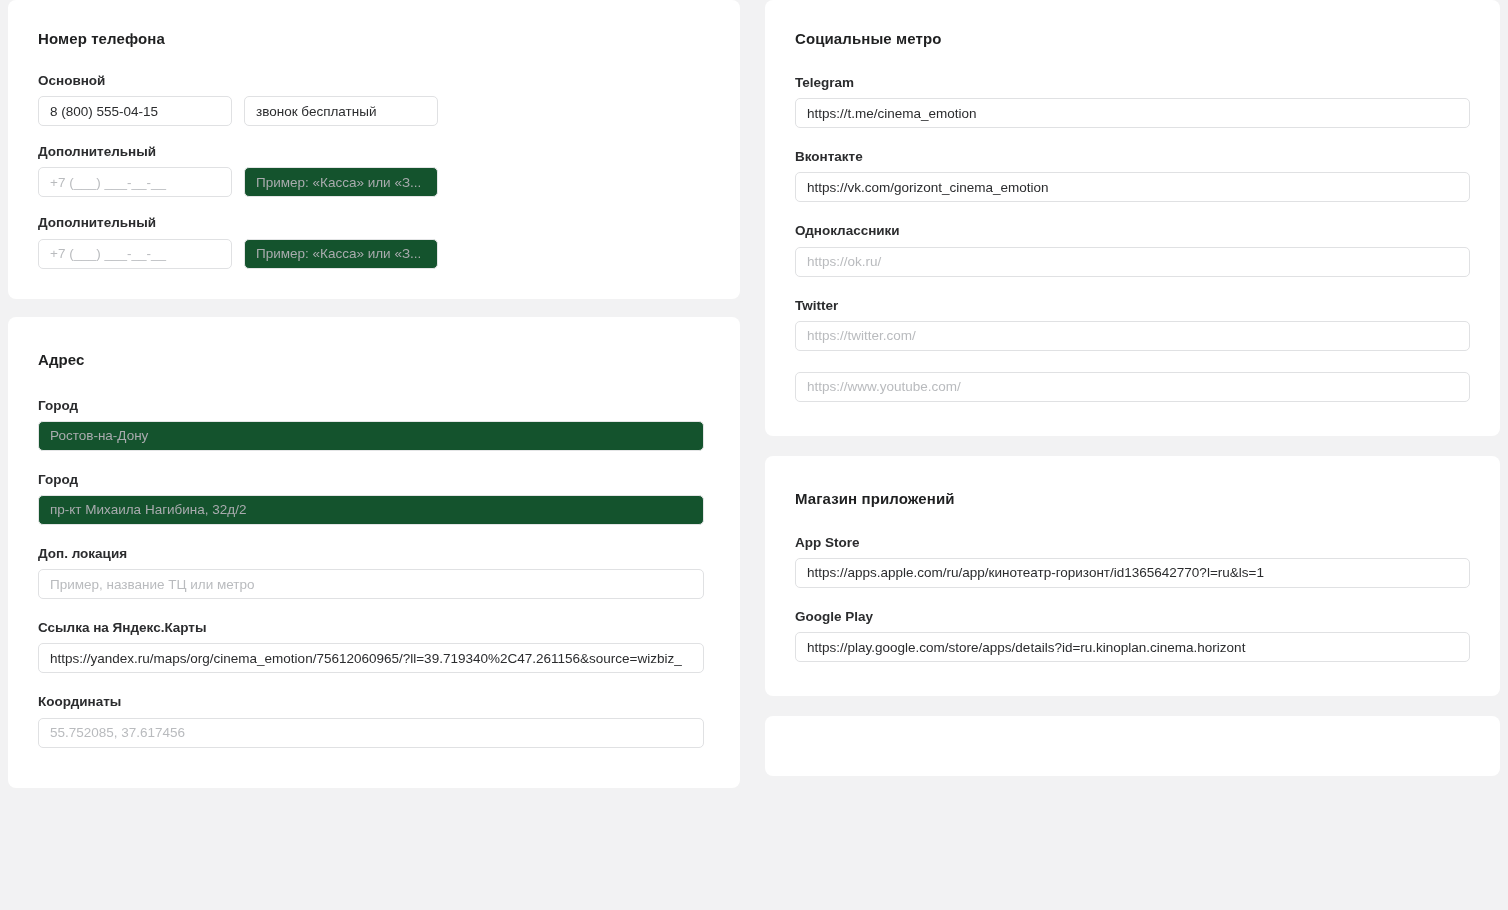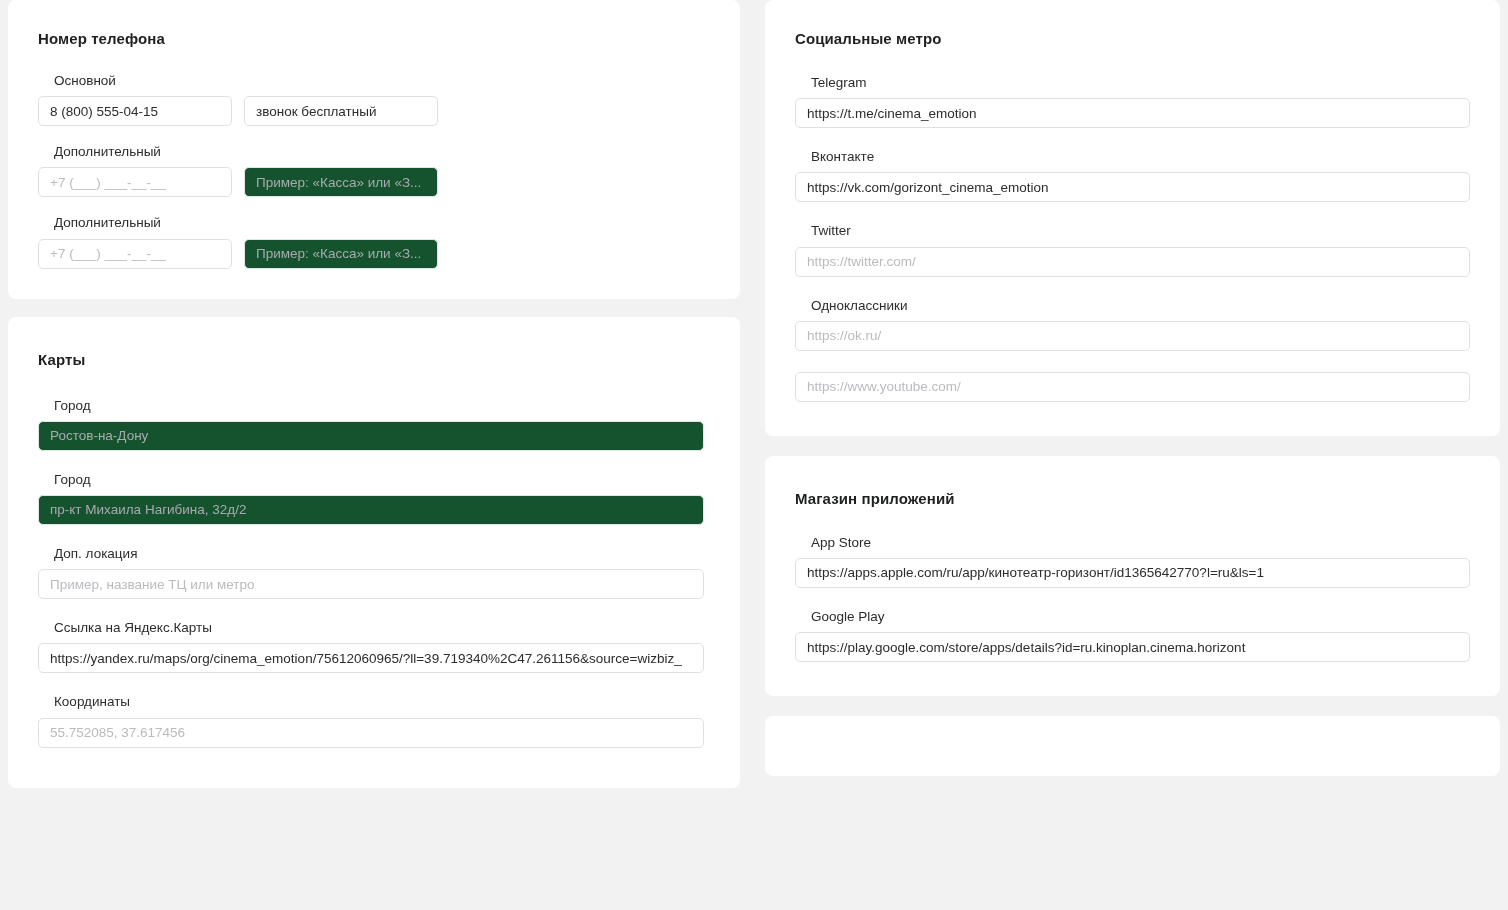--- a/index.html
+++ b/index.html
@@ -46,22 +46,23 @@
 
   .fields { margin-top: 26px; }
 
   .field { margin-bottom: 18px; }
   .field:last-child { margin-bottom: 0; }
 
   .field-label {
     display: block;
     font-size: 13.5px;
     color: #2b2c2e;
-    margin: 0 0 7px 24px;
+    margin: 0 0 7px 8px;
     line-height: 1.2;
+    font-weight: bold;
   }
 
   .input {
     display: block;
     width: 100%;
     height: 30px;
     padding: 0 11px;
     font-family: inherit;
     font-size: 13.5px;
     color: #2b2c2e;
@@ -138,21 +139,21 @@
             <div class="cell-note">
               <input class="input disabled" type="text" disabled="" placeholder="Пример: «Касса» или «З..." style="">
             </div>
           </div>
         </div>
 
       </div>
     </section>
 
     <section class="card" style="padding-bottom:40px;">
-      <h2 class="card-title" style="margin-top:12px;">Карты</h2>
+      <h2 class="card-title" style="margin-top:12px;">Адрес</h2>
 
       <div class="fields" style="margin-top:30px;">
 
         <div class="field" style="margin-bottom:21px;">
           <span class="field-label">Город</span>
           <div class="field-inner">
             <input class="input disabled" type="text" disabled="" placeholder="Ростов-на-Дону" style="">
           </div>
         </div>
 
@@ -204,30 +205,30 @@
         </div>
 
         <div class="field" style="margin-bottom:21px;">
           <span class="field-label">Вконтакте</span>
           <div class="field-inner">
             <input class="input" type="text" value="https://vk.com/gorizont_cinema_emotion" style="">
           </div>
         </div>
 
         <div class="field" style="margin-bottom:21px;">
+          <span class="field-label">Одноклассники</span>
+          <div class="field-inner">
+            <input class="input" type="text" placeholder="https://ok.ru/" style="">
+          </div>
+        </div>
+
+        <div class="field" style="margin-bottom:21px;">
           <span class="field-label">Twitter</span>
           <div class="field-inner">
             <input class="input" type="text" placeholder="https://twitter.com/" style="">
-          </div>
-        </div>
-
-        <div class="field" style="margin-bottom:21px;">
-          <span class="field-label">Одноклассники</span>
-          <div class="field-inner">
-            <input class="input" type="text" placeholder="https://ok.ru/" style="">
           </div>
         </div>
 
         <div class="field">
           <div class="field-inner">
             <input class="input" type="text" placeholder="https://www.youtube.com/" style="">
           </div>
         </div>
 
       </div>

